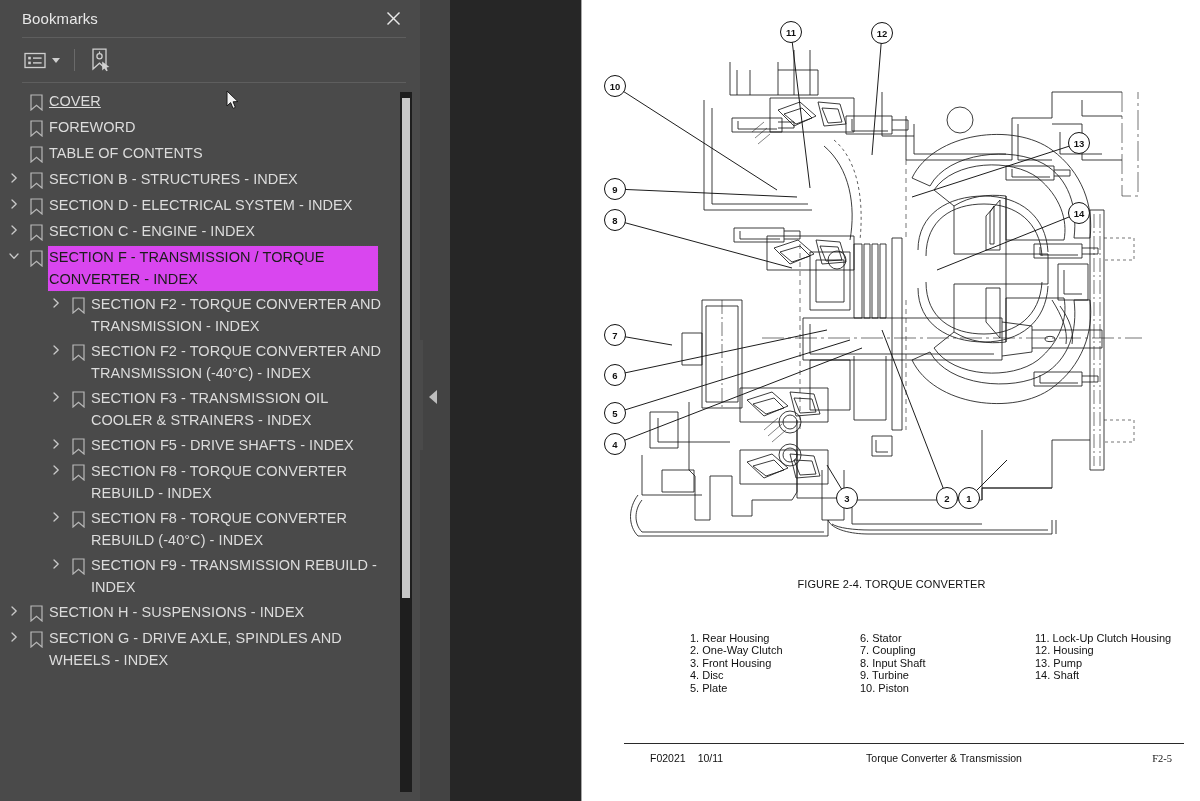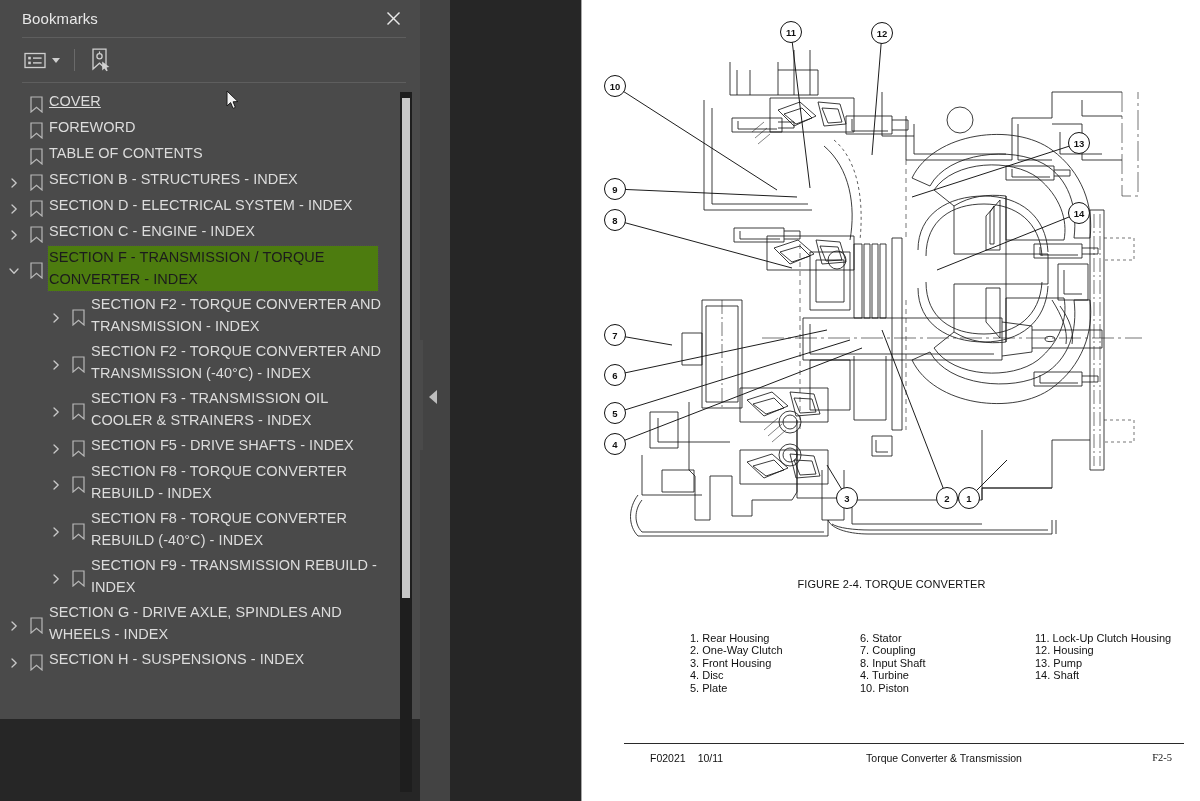--- a/index.html
+++ b/index.html
@@ -6,21 +6,21 @@
   html, body {
     width: 1200px; height: 801px;
     overflow: hidden;
     background: #262626;
     font-family: "Liberation Sans", sans-serif;
   }
   #app { position: relative; width: 1200px; height: 801px; display: flex; }
 
   
   #sidebar {
-    width: 420px; height: 719px;
+    width: 420px; height: 801px;
     background: #4a4a4a;
     position: relative;
     flex: 0 0 420px;
     display: flex; flex-direction: column;
   }
   #sb-header {
     height: 37px;
     display: flex; align-items: center;
     padding: 0 14px 0 22px;
     position: relative;
@@ -67,21 +67,21 @@
     flex: 1;
     position: relative;
     overflow: hidden;
   }
   #tree {
     position: absolute; inset: 0 20px 0 0;
     overflow: hidden;
     padding-top: 6px;
   }
   .bm-row {
-    display: flex; align-items: center;
+    display: flex; align-items: flex-start;
     padding: 1px 7px 1px 0;
     cursor: pointer;
     min-height: 26px;
   }
   .twisty {
     width: 20px; flex: 0 0 20px;
     display: flex; align-items: flex-start; justify-content: center;
     padding-top: 5px;
     color: #c9c9c9;
     cursor: pointer;
@@ -96,21 +96,21 @@
     color: #dcdcdc;
     font-size: 14.5px;
     line-height: 21.5px;
     padding: 1px 2px 1px 1px;
     letter-spacing: .05px;
   }
   .bm-row.lvl1 { padding-left: 4px; }
   .bm-row.lvl2 { padding-left: 22px; margin-left: 24px; }
   .bm-row.underline .bm-label { text-decoration: underline; }
   .bm-row.selected .bm-label {
-    background: #4d7c0f;
+    background: #d946ef;
     color: #1c1c1c;
     outline: 1px dotted #4e4e4e;
   }
   .bm-row.lvl1 .bm-label { max-width: 330px; }
   .bm-row.lvl2 .bm-label { max-width: 318px; }
 
   
   #sb-scroll {
     position: absolute;
     right: 8px; top: 92px;
@@ -197,21 +197,21 @@
   .legend-col.c3 { width: 190px; }
   .legend-item { white-space: nowrap; }
   #page-footer-rule {
     position: absolute;
     left: 42px; right: 16px; top: 743px;
     height: 1px; background: #2a2a2a;
   }
   #page-footer {
     position: absolute;
     left: 42px; right: 16px; top: 752px;
-    display: flex; align-items: flex-start;
+    display: flex; align-items: center;
     font-size: 10.5px; color: #111;
   }
   #pf-left { width: 200px; display:flex; gap:12px; padding-left: 26px; }
   #pf-center { flex: 1; text-align: center; }
   #pf-right { width: 120px; text-align: right; padding-right: 12px; font-family: Liberation Serif, serif; }
 
   
   #cursor {
     position: absolute; left: 226px; top: 90px;
     width: 14px; height: 20px;
@@ -437,34 +437,34 @@
             <div class="twisty">
               <svg width="10" height="10" viewBox="0 0 10 10">
                 <path d="M3 1 L7.2 5 L3 9" fill="none" stroke="#c9c9c9" stroke-width="1.3" stroke-linecap="round" stroke-linejoin="round"></path>
               </svg>
             </div>
             <div class="bm-icon">
               <svg width="13" height="17" viewBox="0 0 13 17">
                 <path d="M1 1 H12 V16 L6.5 11.4 L1 16 Z" fill="none" stroke="#b8b8b8" stroke-width="1.2"></path>
               </svg>
             </div>
+            <span class="bm-label">SECTION H - SUSPENSIONS - INDEX</span>
+          </div>
+          <div class="bm-row lvl1">
+            <div class="twisty">
+              <svg width="10" height="10" viewBox="0 0 10 10">
+                <path d="M3 1 L7.2 5 L3 9" fill="none" stroke="#c9c9c9" stroke-width="1.3" stroke-linecap="round" stroke-linejoin="round"></path>
+              </svg>
+            </div>
+            <div class="bm-icon">
+              <svg width="13" height="17" viewBox="0 0 13 17">
+                <path d="M1 1 H12 V16 L6.5 11.4 L1 16 Z" fill="none" stroke="#b8b8b8" stroke-width="1.2"></path>
+              </svg>
+            </div>
             <span class="bm-label">SECTION G - DRIVE AXLE, SPINDLES AND WHEELS - INDEX</span>
-          </div>
-          <div class="bm-row lvl1">
-            <div class="twisty">
-              <svg width="10" height="10" viewBox="0 0 10 10">
-                <path d="M3 1 L7.2 5 L3 9" fill="none" stroke="#c9c9c9" stroke-width="1.3" stroke-linecap="round" stroke-linejoin="round"></path>
-              </svg>
-            </div>
-            <div class="bm-icon">
-              <svg width="13" height="17" viewBox="0 0 13 17">
-                <path d="M1 1 H12 V16 L6.5 11.4 L1 16 Z" fill="none" stroke="#b8b8b8" stroke-width="1.2"></path>
-              </svg>
-            </div>
-            <span class="bm-label">SECTION H - SUSPENSIONS - INDEX</span>
           </div>
         </div>
     </div>
 
     <div id="sb-scroll">
       <div id="sb-thumb"></div>
     </div>
   </div>
 
   <div id="splitter">
@@ -704,21 +704,21 @@
           <div class="legend-item">1. Rear Housing</div>
           <div class="legend-item">2. One-Way Clutch</div>
           <div class="legend-item">3. Front Housing</div>
           <div class="legend-item">4. Disc</div>
           <div class="legend-item">5. Plate</div>
         </div>
         <div class="legend-col c2">
           <div class="legend-item">6. Stator</div>
           <div class="legend-item">7. Coupling</div>
           <div class="legend-item">8. Input Shaft</div>
-          <div class="legend-item">4. Turbine</div>
+          <div class="legend-item">9. Turbine</div>
           <div class="legend-item">10. Piston</div>
         </div>
         <div class="legend-col c3">
           <div class="legend-item">11. Lock-Up Clutch Housing</div>
           <div class="legend-item">12. Housing</div>
           <div class="legend-item">13. Pump</div>
           <div class="legend-item">14. Shaft</div>
         </div>
       </div>
 

